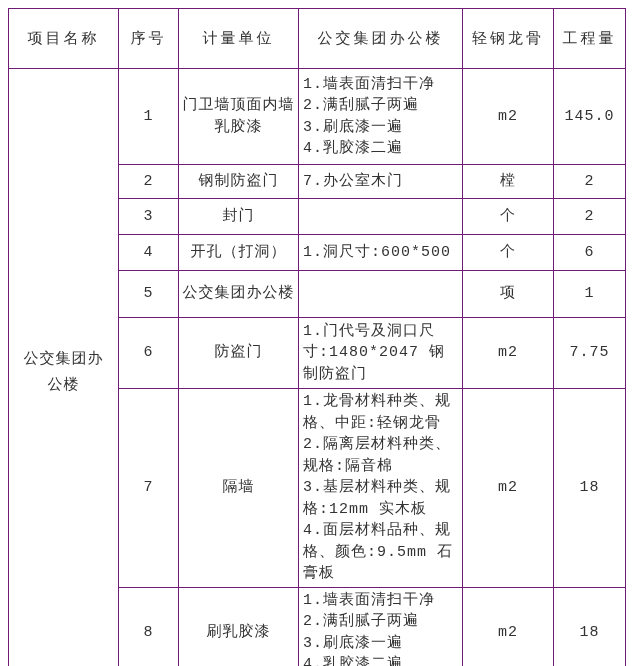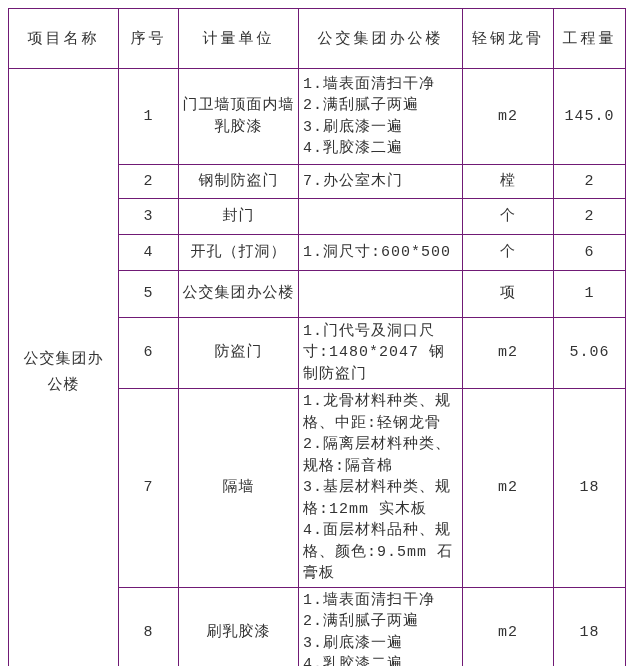--- a/index.html
+++ b/index.html
@@ -130,21 +130,21 @@
       <td class="center">公交集团办公楼</td>
       <td class="desc"></td>
       <td class="center">项</td>
       <td class="center">1</td>
     </tr>
     <tr class="r6">
       <td class="center">6</td>
       <td class="center">防盗门</td>
       <td class="desc">1.门代号及洞口尺寸:1480*2047 钢制防盗门</td>
       <td class="center">m2</td>
-      <td class="center">5.06</td>
+      <td class="center">7.75</td>
     </tr>
     <tr class="r7">
       <td class="center">7</td>
       <td class="center">隔墙</td>
       <td class="desc">1.龙骨材料种类、规格、中距:轻钢龙骨
 2.隔离层材料种类、规格:隔音棉
 3.基层材料种类、规格:12mm 实木板
 4.面层材料品种、规格、颜色:9.5mm 石膏板</td>
       <td class="center">m2</td>
       <td class="center">18</td>

